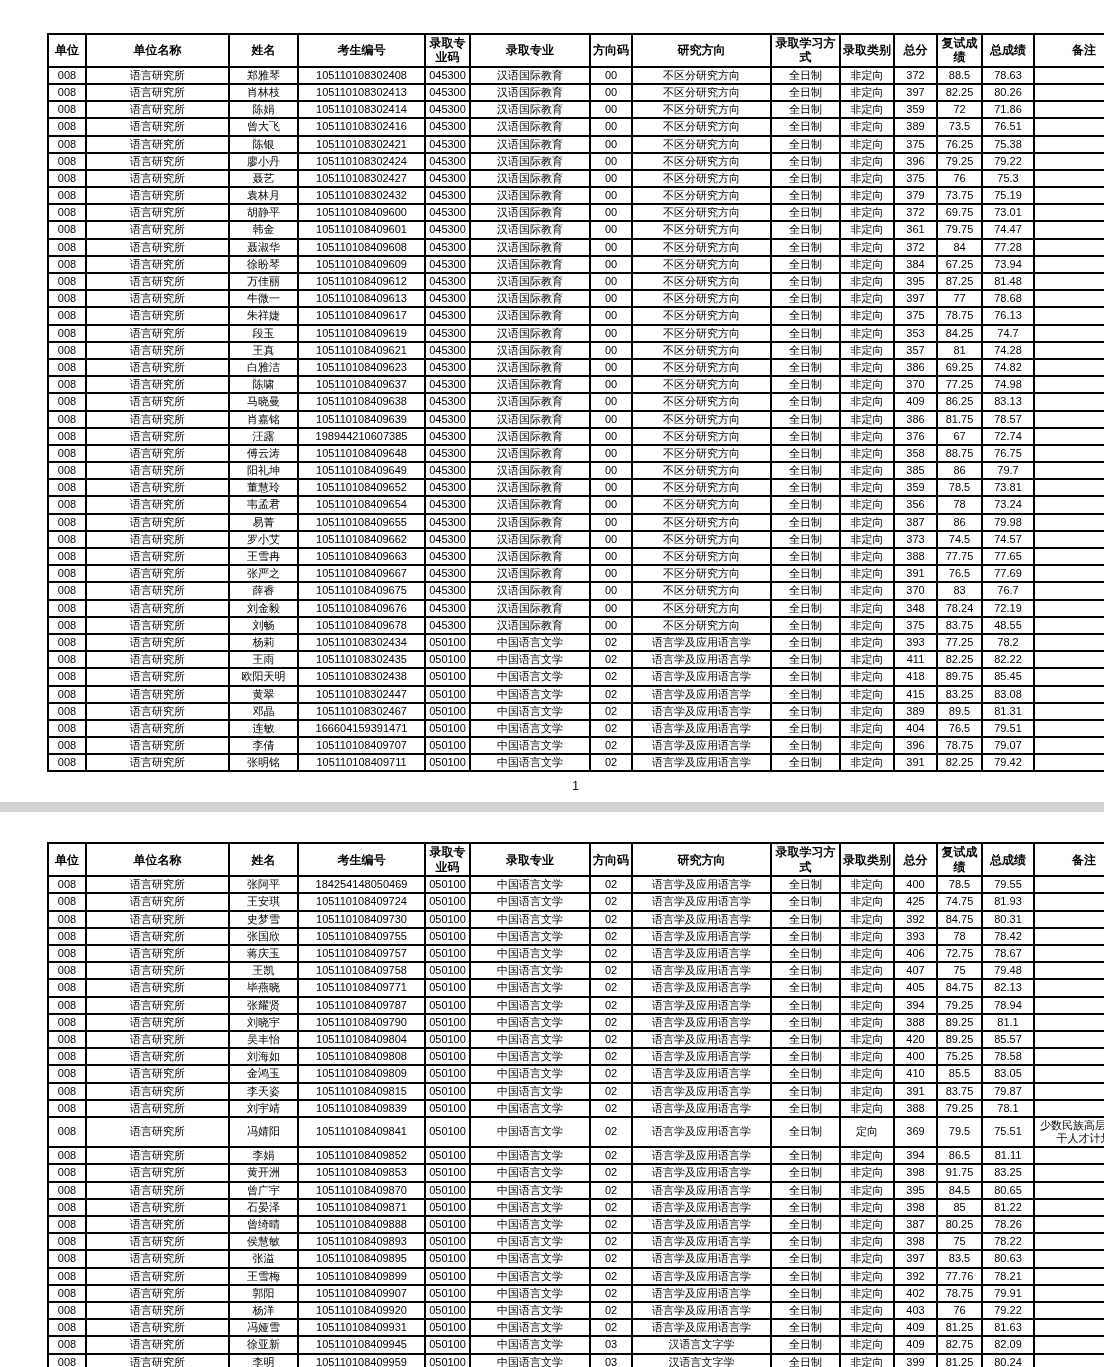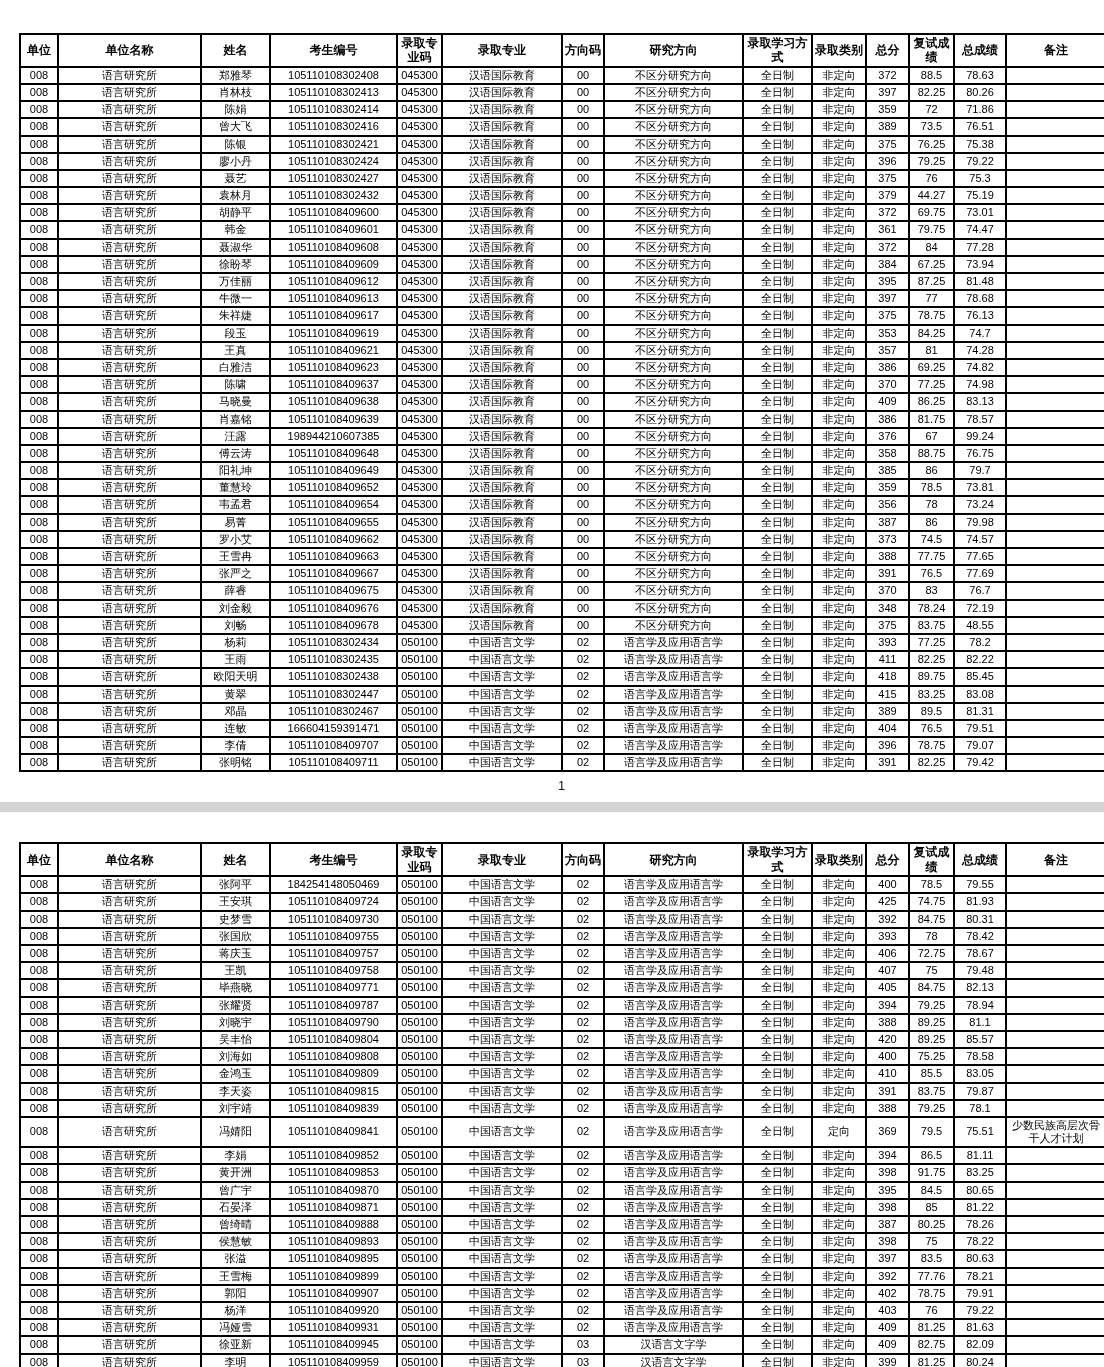--- a/index.html
+++ b/index.html
@@ -3,21 +3,21 @@
 <meta charset="utf-8">
 <style>
   * { margin: 0; padding: 0; box-sizing: border-box; }
   html, body {
     width: 1104px;
     background: #ffffff;
     color: #000000;
     font-family: "Liberation Sans", "DejaVu Sans", sans-serif;
   }
   body { height: 1367px; overflow: hidden; }
-  .page { padding-left: 19px; }
+  .page { padding-left: 19px; margin-left: 28px; }
   .page-top-pad { padding-top: 33px; }
   table.admission-table {
     border-collapse: collapse;
     table-layout: fixed;
     width: 1086px;
   }
   table.admission-table th,
   table.admission-table td {
     border: 2px solid #000000;
     text-align: center;
@@ -202,21 +202,21 @@
           <td>语言研究所</td>
           <td>袁林月</td>
           <td>105110108302432</td>
           <td>045300</td>
           <td>汉语国际教育</td>
           <td>00</td>
           <td>不区分研究方向</td>
           <td>全日制</td>
           <td>非定向</td>
           <td>379</td>
-          <td>44.27</td>
+          <td>73.75</td>
           <td>75.19</td>
           <td></td>
         </tr>
         <tr>
           <td>008</td>
           <td>语言研究所</td>
           <td>胡静平</td>
           <td>105110108409600</td>
           <td>045300</td>
           <td>汉语国际教育</td>
@@ -427,21 +427,21 @@
           <td>汪露</td>
           <td>198944210607385</td>
           <td>045300</td>
           <td>汉语国际教育</td>
           <td>00</td>
           <td>不区分研究方向</td>
           <td>全日制</td>
           <td>非定向</td>
           <td>376</td>
           <td>67</td>
-          <td>99.24</td>
+          <td>72.74</td>
           <td></td>
         </tr>
         <tr>
           <td>008</td>
           <td>语言研究所</td>
           <td>傅云涛</td>
           <td>105110108409648</td>
           <td>045300</td>
           <td>汉语国际教育</td>
           <td>00</td>

